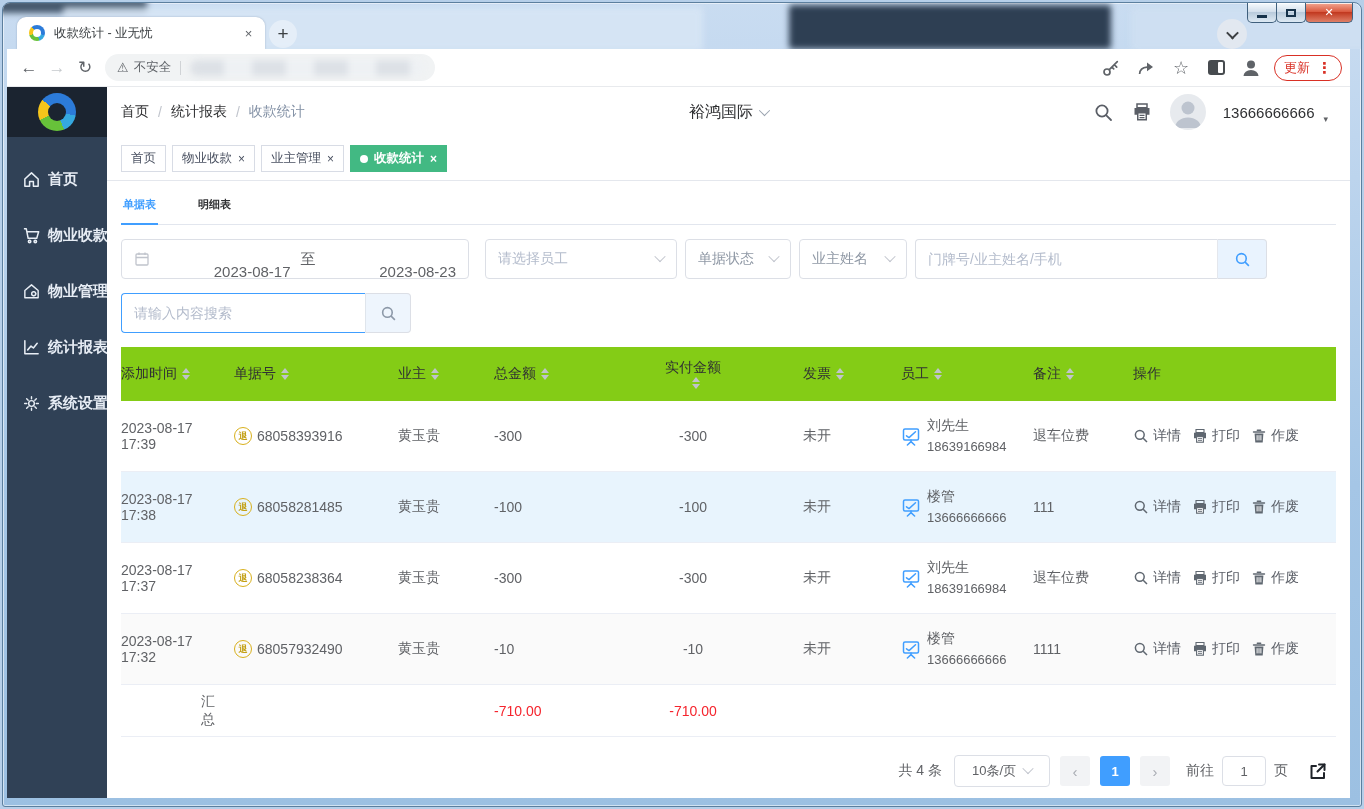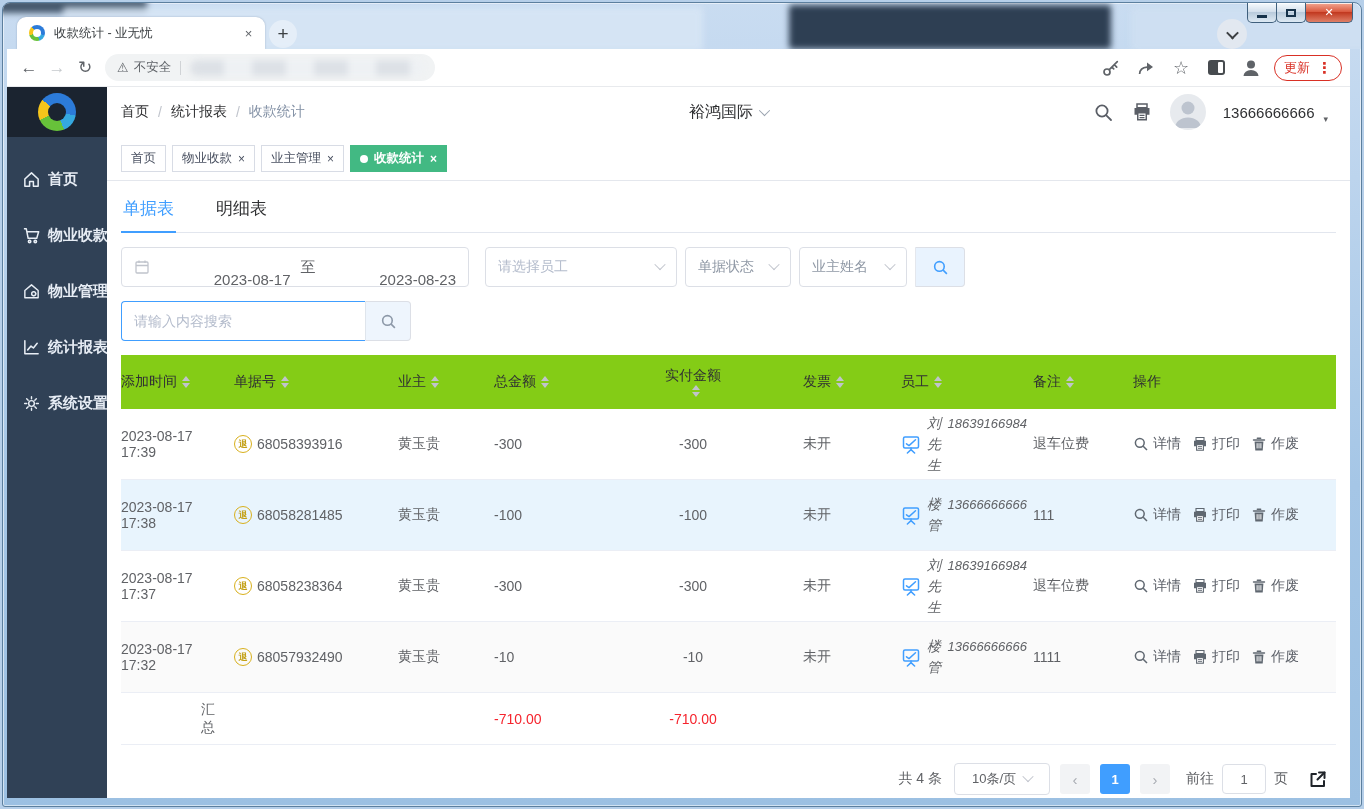--- a/index.html
+++ b/index.html
@@ -99,21 +99,21 @@
     background:#fff; border-bottom:1px solid #e4e7ed; }
   .tag { height:27px; display:flex; align-items:center; gap:6px; padding:0 9px; font-size:12.5px;
     border:1px solid #d8dce5; color:#495060; background:#fff; cursor:default; white-space:nowrap; }
   .tag.active { background:#42b983; border-color:#42b983; color:#fff; font-weight:600; }
   .tag-dot { width:8px; height:8px; border-radius:50%; background:#fff; }
   .tag-close { font-size:12px; line-height:1; }
 
   
   .content { flex:1; padding:12px 14px 0; background:#fff; overflow:hidden; display:flex; flex-direction:column; }
   .subtabs { display:flex; gap:38px; border-bottom:1px solid #e2e6ee; flex:none; }
-  .subtab { font-size:17px; font-weight:400; color:#303133; padding:4px 2px 11px; margin-bottom:-1px; cursor:default; }
+  .subtab { font-size:11px; font-weight:700; color:#303133; padding:4px 2px 11px; margin-bottom:-1px; cursor:default; }
   .subtab.active { color:#409eff; border-bottom:2px solid #409eff; }
 
   .filters-row { display:flex; gap:8px; margin-top:14px; flex:none; }
   .daterange { width:348px; height:40px; border:1px solid #dcdfe6; border-radius:4px; display:flex;
     align-items:center; padding:0 12px; gap:10px; font-size:15px; color:#606266; margin-right:8px; }
   .daterange .date-val { flex:1; text-align:right;margin-top:24px; }
   .dr-sep { color:#606266; }
   .sel { height:40px; border:1px solid #dcdfe6; border-radius:4px; display:flex; align-items:center;
     justify-content:space-between; padding:0 12px; font-size:14px; color:#8f98a5; background:#fff; }
   .sel .chev-sm { border-color:#c0c4cc; margin-top:-3px; }
@@ -139,21 +139,21 @@
   .cell { display:flex; align-items:center; flex:none; padding-right:6px; }
   .c1{width:113px;} .c2{width:140px;} .c3{width:96px;margin-left:24px;} .c4{width:95px;} .c5{width:214px;flex-direction:column;}
   .c6{width:98px;} .c7{width:132px;} .c8{width:100px;} .c9{flex:1;}
   .sort-caret { display:inline-flex; flex-direction:column; gap:2px; margin-left:5px; }
   .sort-caret i { width:0; height:0; border-left:4px solid transparent; border-right:4px solid transparent; display:block; }
   .sort-caret .up { border-bottom:5px solid #c0c4cc; }
   .sort-caret .dn { border-top:5px solid #c0c4cc; }
   .coin { width:18px; height:18px; border:1.4px solid #d8b01c; border-radius:50%; color:#c3a016;
     font-size:9px; display:flex; align-items:center; justify-content:center; margin-right:5px; flex:none; font-weight:600; }
   .emp-icon { width:20px; height:20px; margin-right:6px; flex:none; }
-  .emp-txt { display:flex; flex-direction:row; line-height:21px;font-style:italic; }
+  .emp-txt { display:flex; flex-direction:column; line-height:21px; }
   .emp-phone { font-size:13px; }
   .ops { gap:11px; }
   .op { display:flex; align-items:center; gap:4px; color:#5c6068; cursor:default; white-space:nowrap; }
   .op-ic { width:16px; height:16px; display:flex; align-items:center; justify-content:center; color:#5f6770; }
   .tr.summary { min-height:52px; font-size:14px; color:#606266; background:#fff; }
   .tr.summary .c1 { padding-left:80px; }
   .red { color:#f5242d; }
 
   
   .pagination { display:flex; align-items:center; justify-content:flex-end; gap:10px; margin:18px 6px 0; font-size:14px; color:#606266; flex:none; }
@@ -393,20 +393,21 @@
             </div>
             <div class="sel sel-status">
               <span>单据状态</span>
               <span class="chev-sm"></span>
             </div>
             <div class="sel sel-type">
               <span>业主姓名</span>
               <span class="chev-sm"></span>
             </div>
             <div class="inputwrap">
+              <input class="in-owner" type="text" placeholder="门牌号/业主姓名/手机" style="">
               <span class="btn-search">
                 <svg width="17" height="17" viewBox="0 0 16 16" fill="none" stroke="currentColor" stroke-width="1.5">
                     <circle cx="7" cy="7" r="4.5"></circle>
                     <path d="M10.5 10.5 L14 14"></path>
                   </svg>
               </span>
             </div>
           </div>
 
           <div class="filters-row row2">

